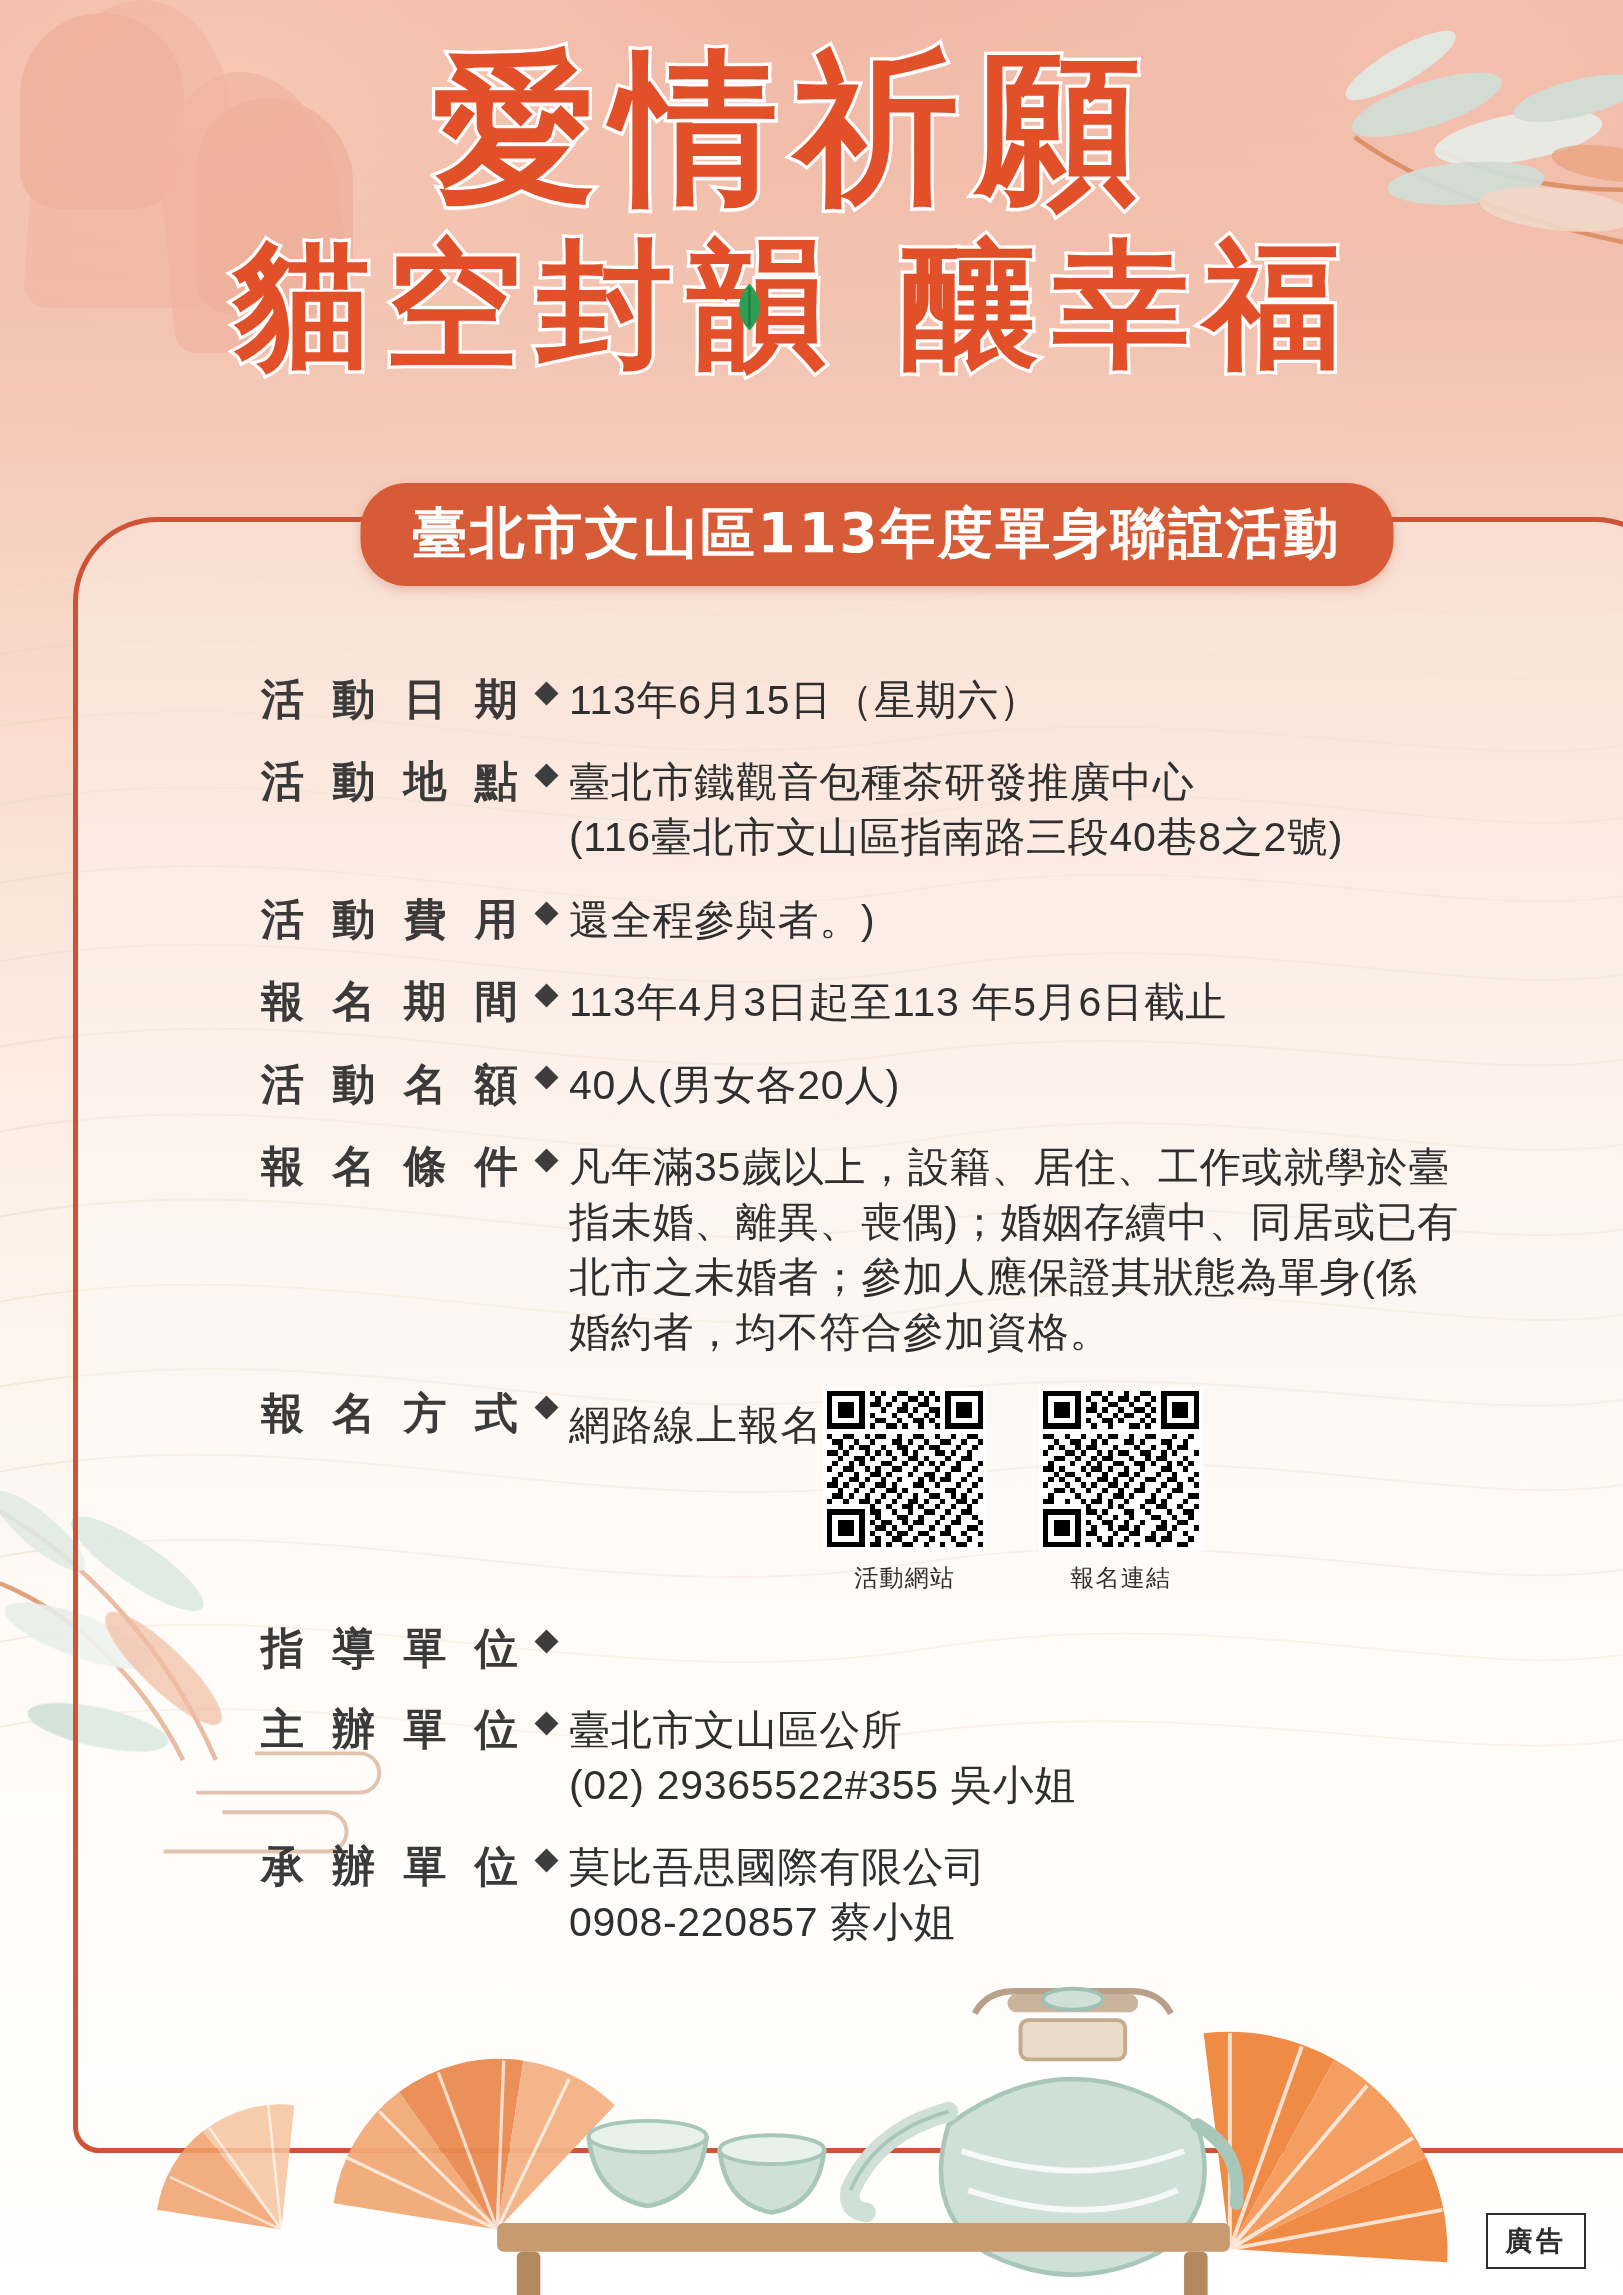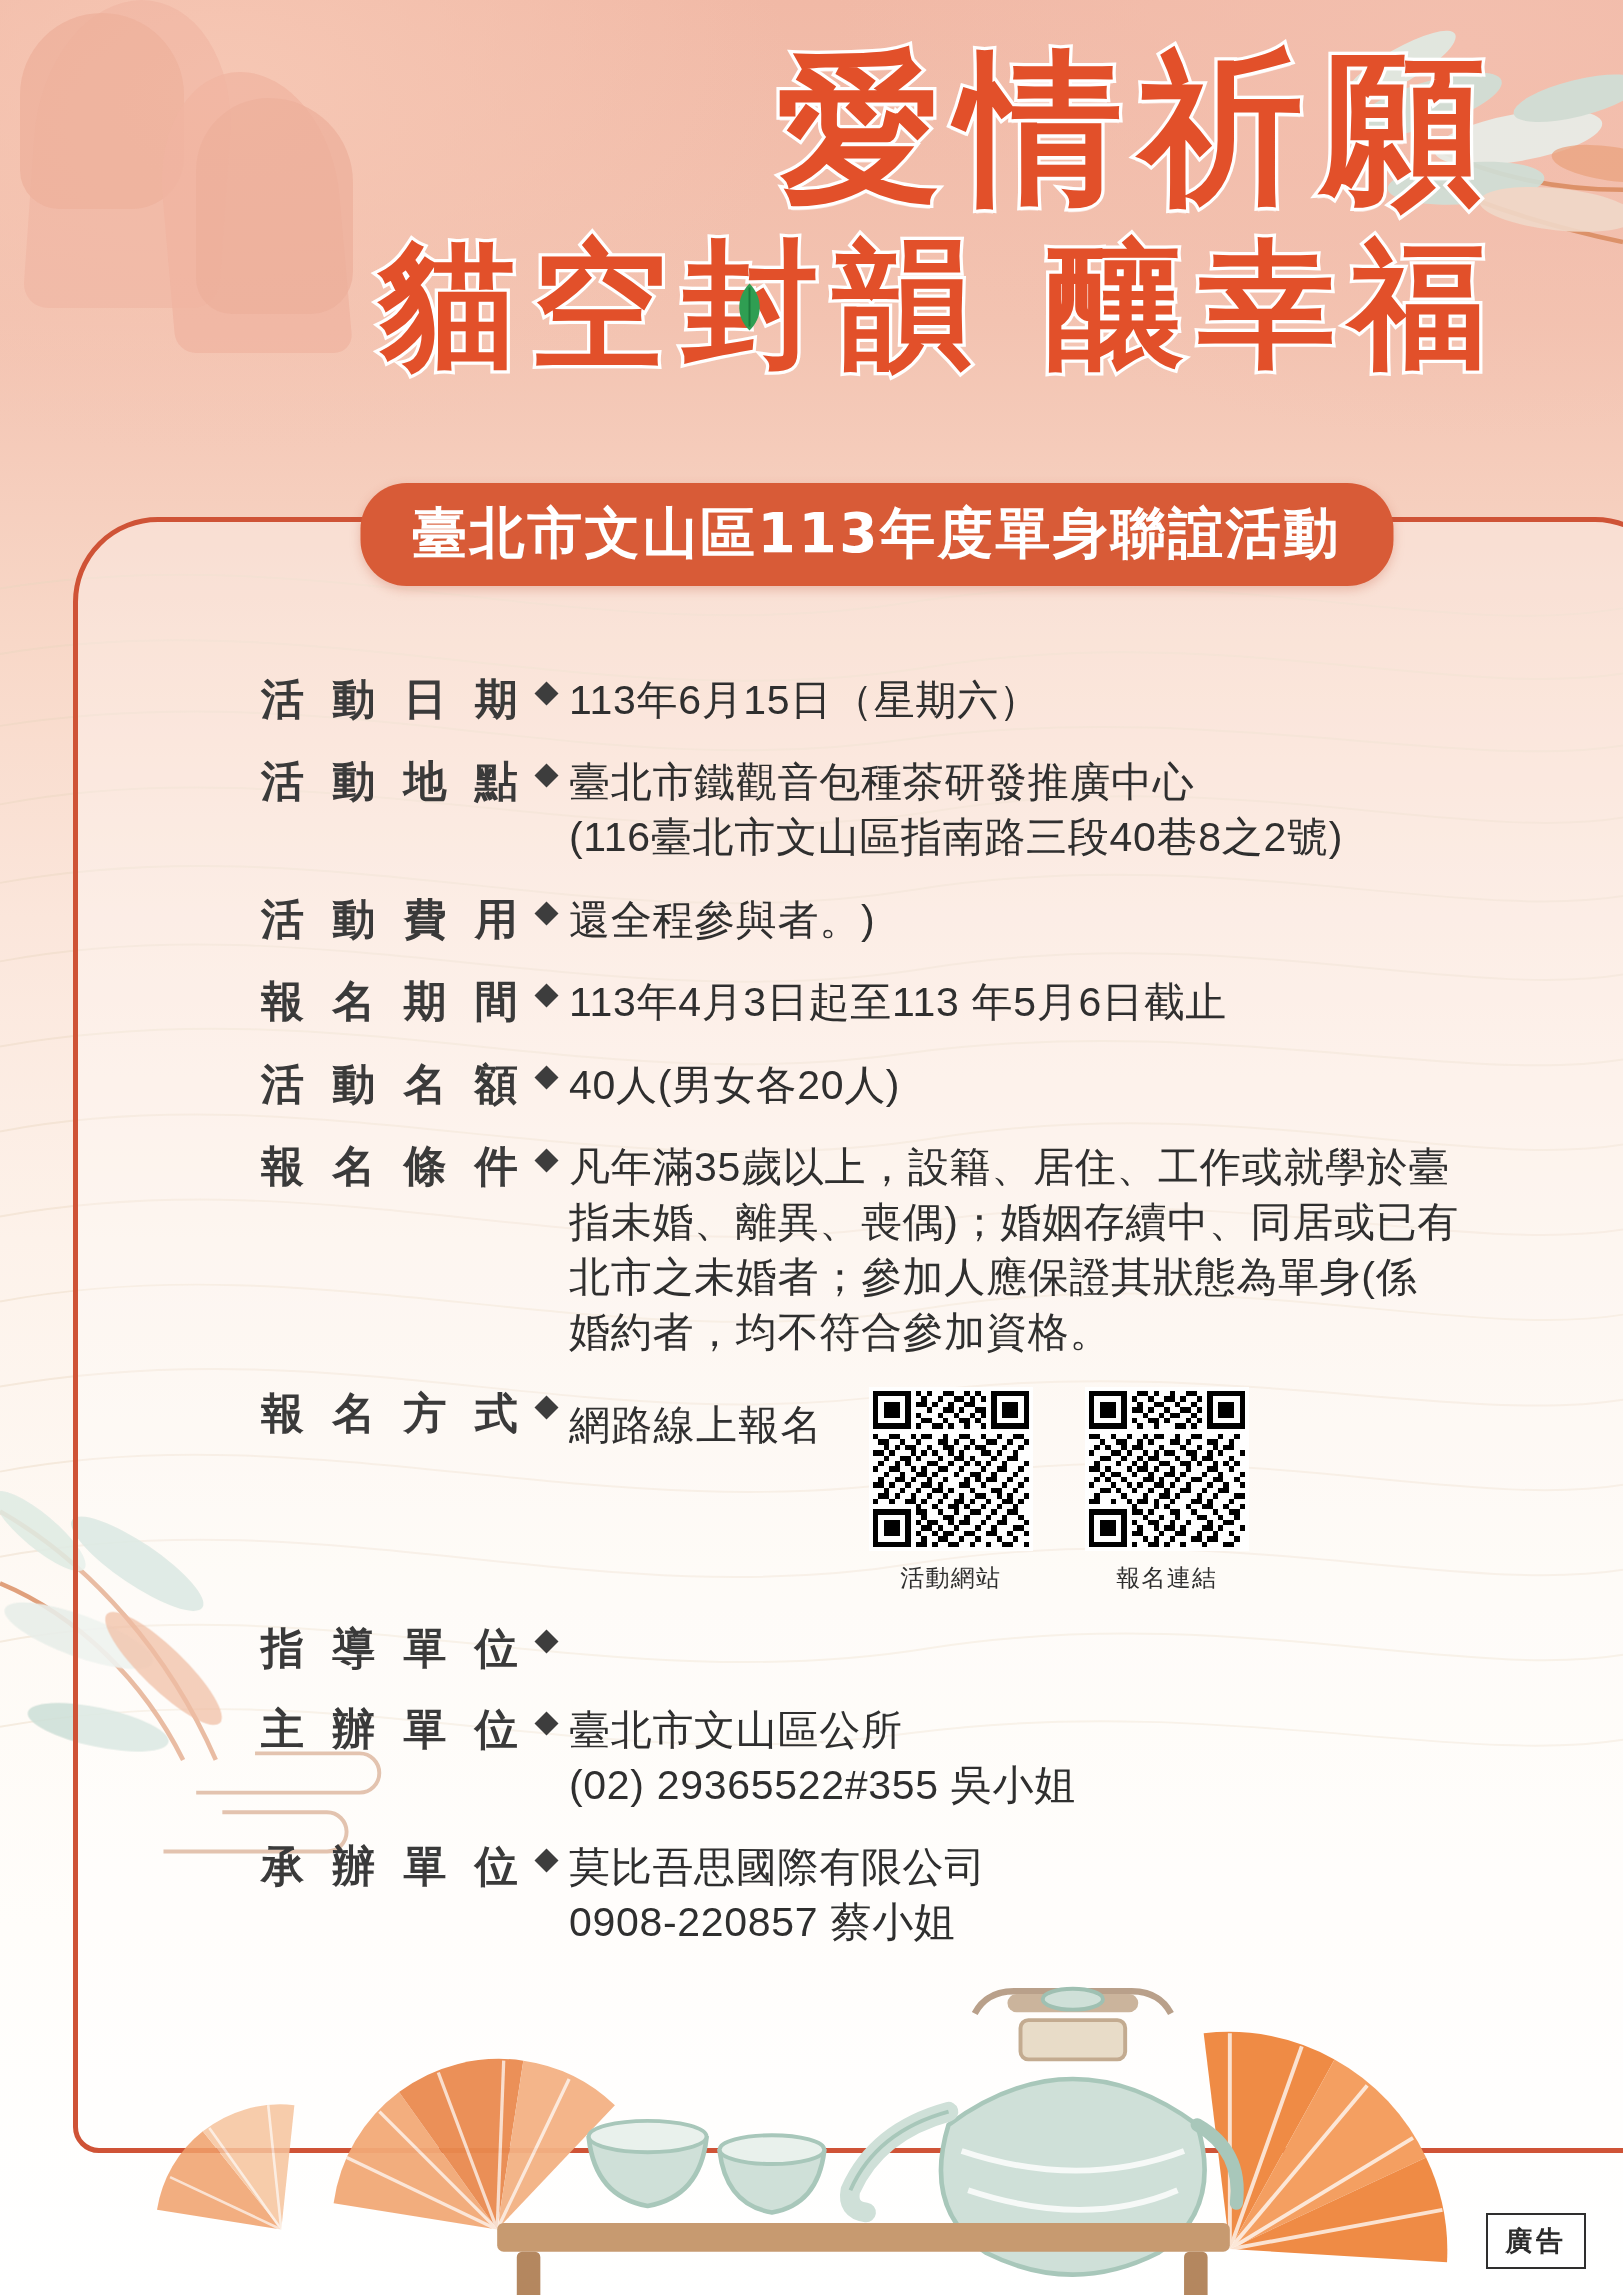--- a/index.html
+++ b/index.html
@@ -52,21 +52,22 @@
 
   
   .waves{
     position:absolute;left:0;top:510px;width:1623px;height:1570px;
     opacity:.55;
   }
 
   
   .title-wrap{
     position:absolute;left:0;top:46px;width:1501px;
-    text-align:right;
+    text-align:center;
+    padding-left:44px;
   }
   .title-1{
     font-family:"DejaVu Serif","Liberation Serif",serif;
     font-size:164px;line-height:1.0;
     font-weight:700;
     letter-spacing:17px;
     color:#e2502a;
     -webkit-text-stroke:6.5px #ffffff;
     paint-order:stroke fill;
     text-shadow:0 3.9px 0 rgba(255,255,255,.6);
@@ -137,21 +138,21 @@
   }
   .value{
     flex:1 1 auto;
     font-size:41px;color:#2f2f2f;line-height:1.34;
     letter-spacing:0.7px;
     font-weight:500;
   }
   .value .line{display:block;}
 
   
-  .qr-row .value{display:flex;align-items:flex-start;gap:46px;}
+  .qr-row .value{display:flex;align-items:flex-start;}
   .qr-text{padding-top:10.5px;font-size:41px;letter-spacing:1.3px;}
   .qr-group{display:flex;gap:52px;}
   .qr-item{text-align:center;}
   .qr-box{
     width:164px;height:164px;background:#ffffff;
     padding:3.9px;box-sizing:border-box;
   }
   .qr-cap{margin-top:10.5px;font-size:24px;color:#2f2f2f;letter-spacing:1.3px;}
 
   

